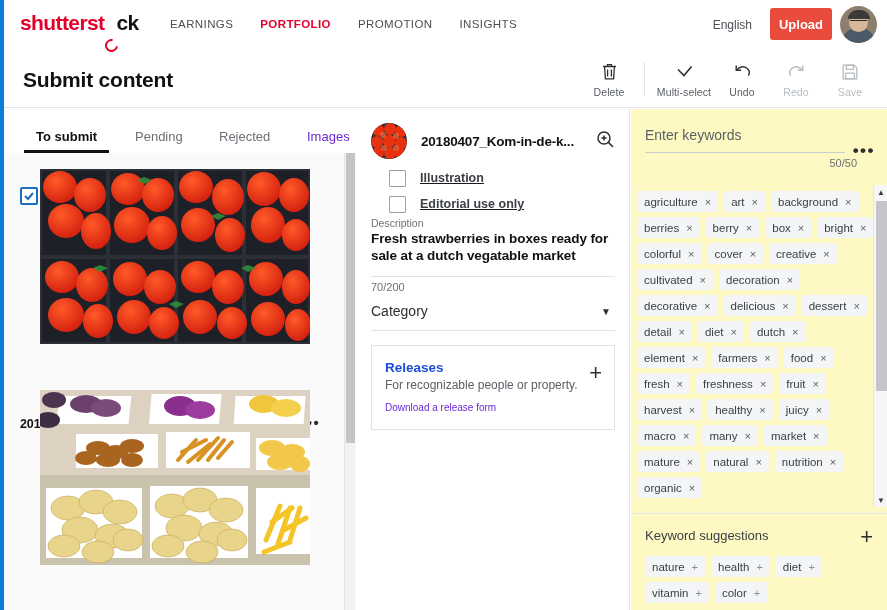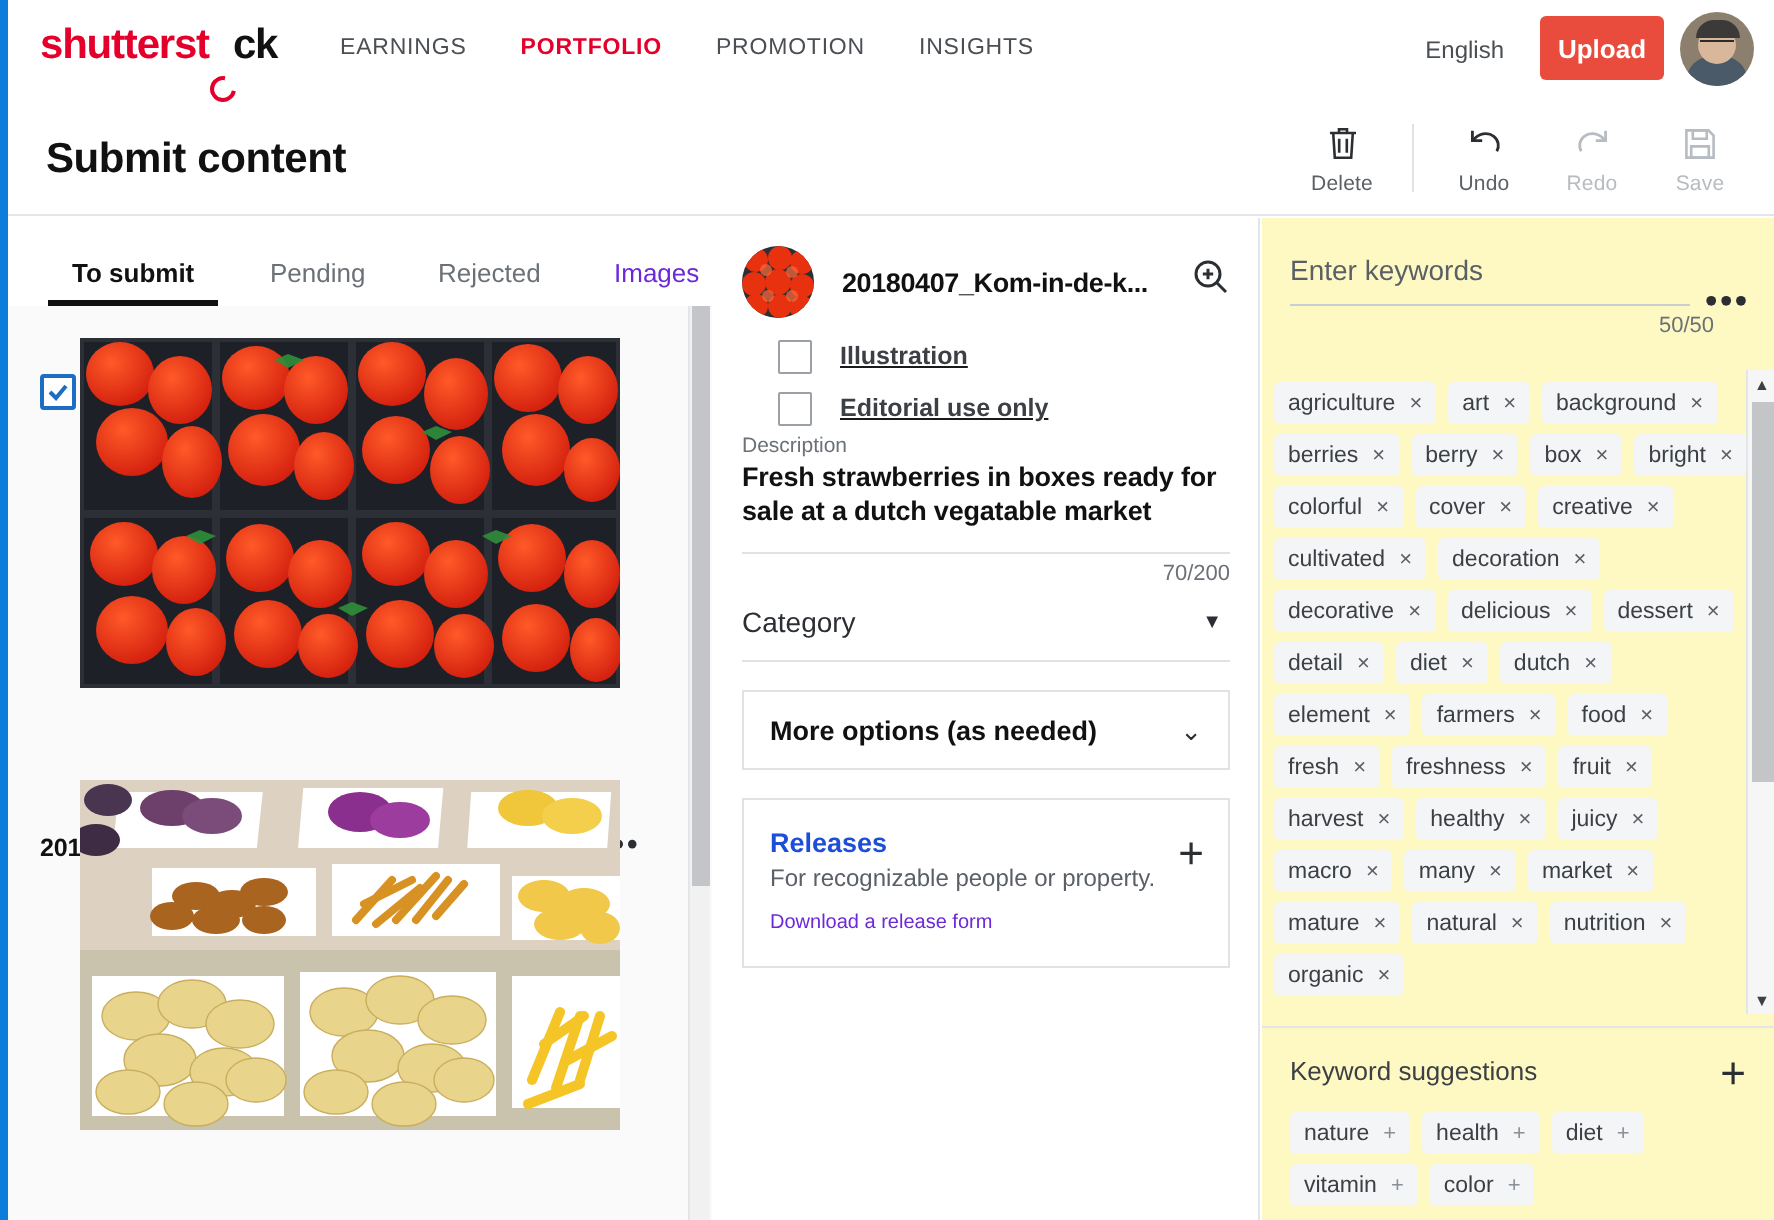--- a/index.html
+++ b/index.html
@@ -88,21 +88,21 @@
   .zoom-ic { width: 22px; color: #2b2f33; cursor: pointer; text-align: right; }
 
   .chkrow { display: flex; align-items: center; height: 26px; margin-left: 18px; text-decoration: underline; }
   .chkbox { width: 17px; height: 17px; border: 1.5px solid #9aa0a6; background: #fff; border-radius: 1px; cursor: pointer; }
   .chklbl { margin-left: 14px; font-size: 12.5px; font-weight: 700; color: #3c4045; }
 
   .desc-block { }
   .desc-label { font-size: 10.5px; color: #6b7177; }
   .desc-text { font-size: 13.5px; font-weight: 700; color: #111; line-height: 17px; margin-top: 1px; letter-spacing: -0.1px; }
   .desc-rule { border-bottom: 1px solid #dfe3e6; margin-top: 12px; }
-  .desc-count { text-align: right; font-size: 11px; color: #6b7177; margin-top: 4px; }
+  .desc-count { font-size: 11px; color: #6b7177; margin-top: 4px; }
 
   .category { margin-top: 10px; position: relative; cursor: pointer; }
   .category .lbl { font-size: 14px; color: #2b2f33; padding-bottom: 11px; }
   .category .caret { position: absolute; right: 4px; top: 3px; color: #2b2f33; font-size: 10px; }
   .category .rule { border-bottom: 1px solid #dfe3e6; }
 
   .panelbox { border: 1px solid #dfe3e6; background: #fff; margin-top: 14px; position: relative; cursor: pointer; }
   .moreopt { height: 38px; display: flex; align-items: center; padding: 0 13px; }
   .moreopt .t { font-size: 13.5px; font-weight: 700; color: #111; flex: 1; }
   .chev { color: #2b2f33; font-size: 13px; }
@@ -169,20 +169,28 @@
     <div class="tools">
       <div class="tool">
         <div class="ic">
           <svg width="17" height="19" viewBox="0 0 17 19" fill="none" stroke="currentColor" stroke-width="1.3">
             <path d="M2 4.5h13M6.5 4.5V2.6h4v1.9M3.6 4.5l.8 12.4h8.2l.8-12.4M6.6 7.4v7M10.4 7.4v7"></path>
           </svg>
         </div>
         <div class="lbl">Delete</div>
       </div>
       <div class="tool-sep"></div>
+      <div class="tool wide">
+        <div class="ic">
+          <svg width="19" height="19" viewBox="0 0 19 19" fill="none" stroke="currentColor" stroke-width="1.6">
+            <path d="M3 7.5l6 6 7.5-9"></path>
+          </svg>
+        </div>
+        <div class="lbl">Multi-select</div>
+      </div>
       <div class="tool">
         <div class="ic">
           <svg width="19" height="19" viewBox="0 0 19 19" fill="none" stroke="currentColor" stroke-width="1.4">
             <path d="M3.6 8.2c2.5-3.6 7.2-4.4 10.3-2 2.4 1.9 2.9 5 1.5 7.4"></path>
             <path d="M3.2 3.4v4.9h4.9"></path>
           </svg>
         </div>
         <div class="lbl">Undo</div>
       </div>
       <div class="tool dim">
@@ -425,26 +433,20 @@
       <div class="desc-rule"></div>
       <div class="desc-count">70/200</div>
     </div>
 
     <div class="category">
       <div class="lbl">Category</div>
       <div class="caret">▼</div>
       <div class="rule"></div>
     </div>
 
-    <div class="panelbox">
-      <div class="moreopt">
-        <div class="t">More options (as needed)</div>
-        <div class="chev">⌄</div>
-      </div>
-    </div>
 
     <div class="panelbox">
       <div class="releases">
         <div class="t">Releases</div>
         <div class="s">For recognizable people or property.</div>
         <div class="link">Download a release form</div>
       </div>
       <div class="plus-big">+</div>
     </div>
   </div>

